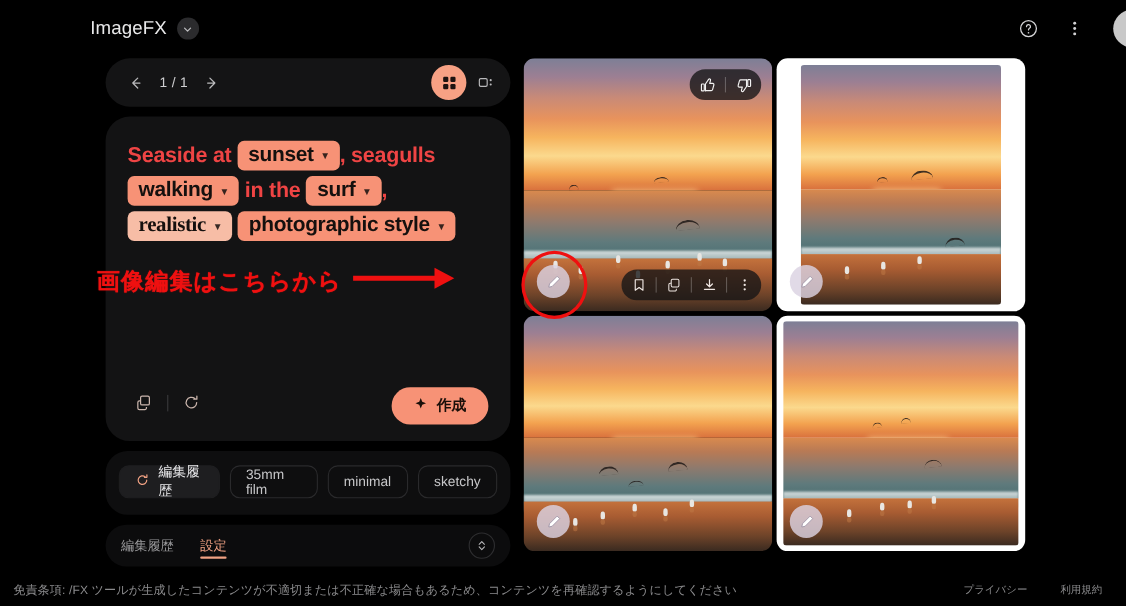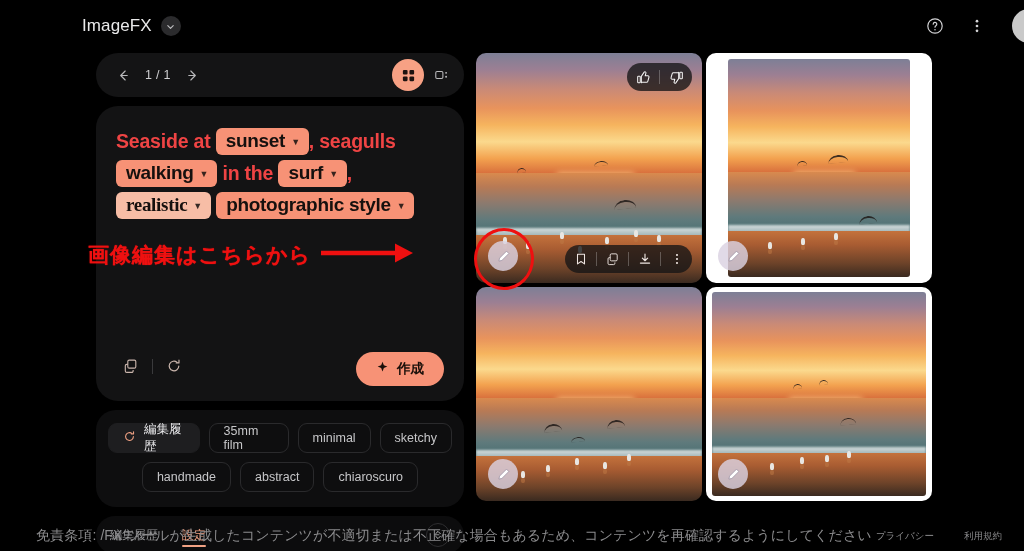--- a/index.html
+++ b/index.html
@@ -181,21 +181,21 @@
   .anno-circle {
     position: absolute; left: 474px; top: 228px; width: 60px; height: 62px;
     border: 3.5px solid #ef1010; border-radius: 50%; z-index: 41; pointer-events: none;
   }
 
   
   .footer {
     position:absolute; left:0; bottom:0; width:1024px; height:30px;
     display:flex; align-items:center;
   }
-  .foot-note { margin-left: 36px; color:#8b8b8d; font-size: 14px; letter-spacing:.1px; }
+  .foot-note { margin-left: 12px; color:#8b8b8d; font-size: 11px; letter-spacing:.1px; }
   .foot-links { margin-left:auto; margin-right: 22px; display:flex; gap:30px; }
   .foot-link { color:#8b8b8d; font-size: 9.5px; cursor:pointer; }
 </style>
 </head>
 <body>
 
 <div class="app">
 
   <div class="header">
     <div class="brand">
@@ -331,31 +331,20 @@
           <span>編集履歴</span>
         </span>
         <span class="spill">
           <span>35mm film</span>
         </span>
         <span class="spill">
           <span>minimal</span>
         </span>
         <span class="spill">
           <span>sketchy</span>
-        </span>
-      </div>
-      <div class="srow">
-        <span class="spill">
-          <span>handmade</span>
-        </span>
-        <span class="spill">
-          <span>abstract</span>
-        </span>
-        <span class="spill">
-          <span>chiaroscuro</span>
         </span>
       </div>
     </div>
 
     <div class="tabs-card">
       <span class="tab">編集履歴</span>
       <span class="tab active">設定</span>
       <span class="tabs-expand">
         <svg width="12" height="12" viewBox="0 0 14 14">
             <path d="M4.2 5.6L7 2.8l2.8 2.8M4.2 8.4L7 11.2l2.8-2.8" fill="none" stroke="#b9b9bb" stroke-width="1.15" stroke-linecap="round" stroke-linejoin="round"></path>

